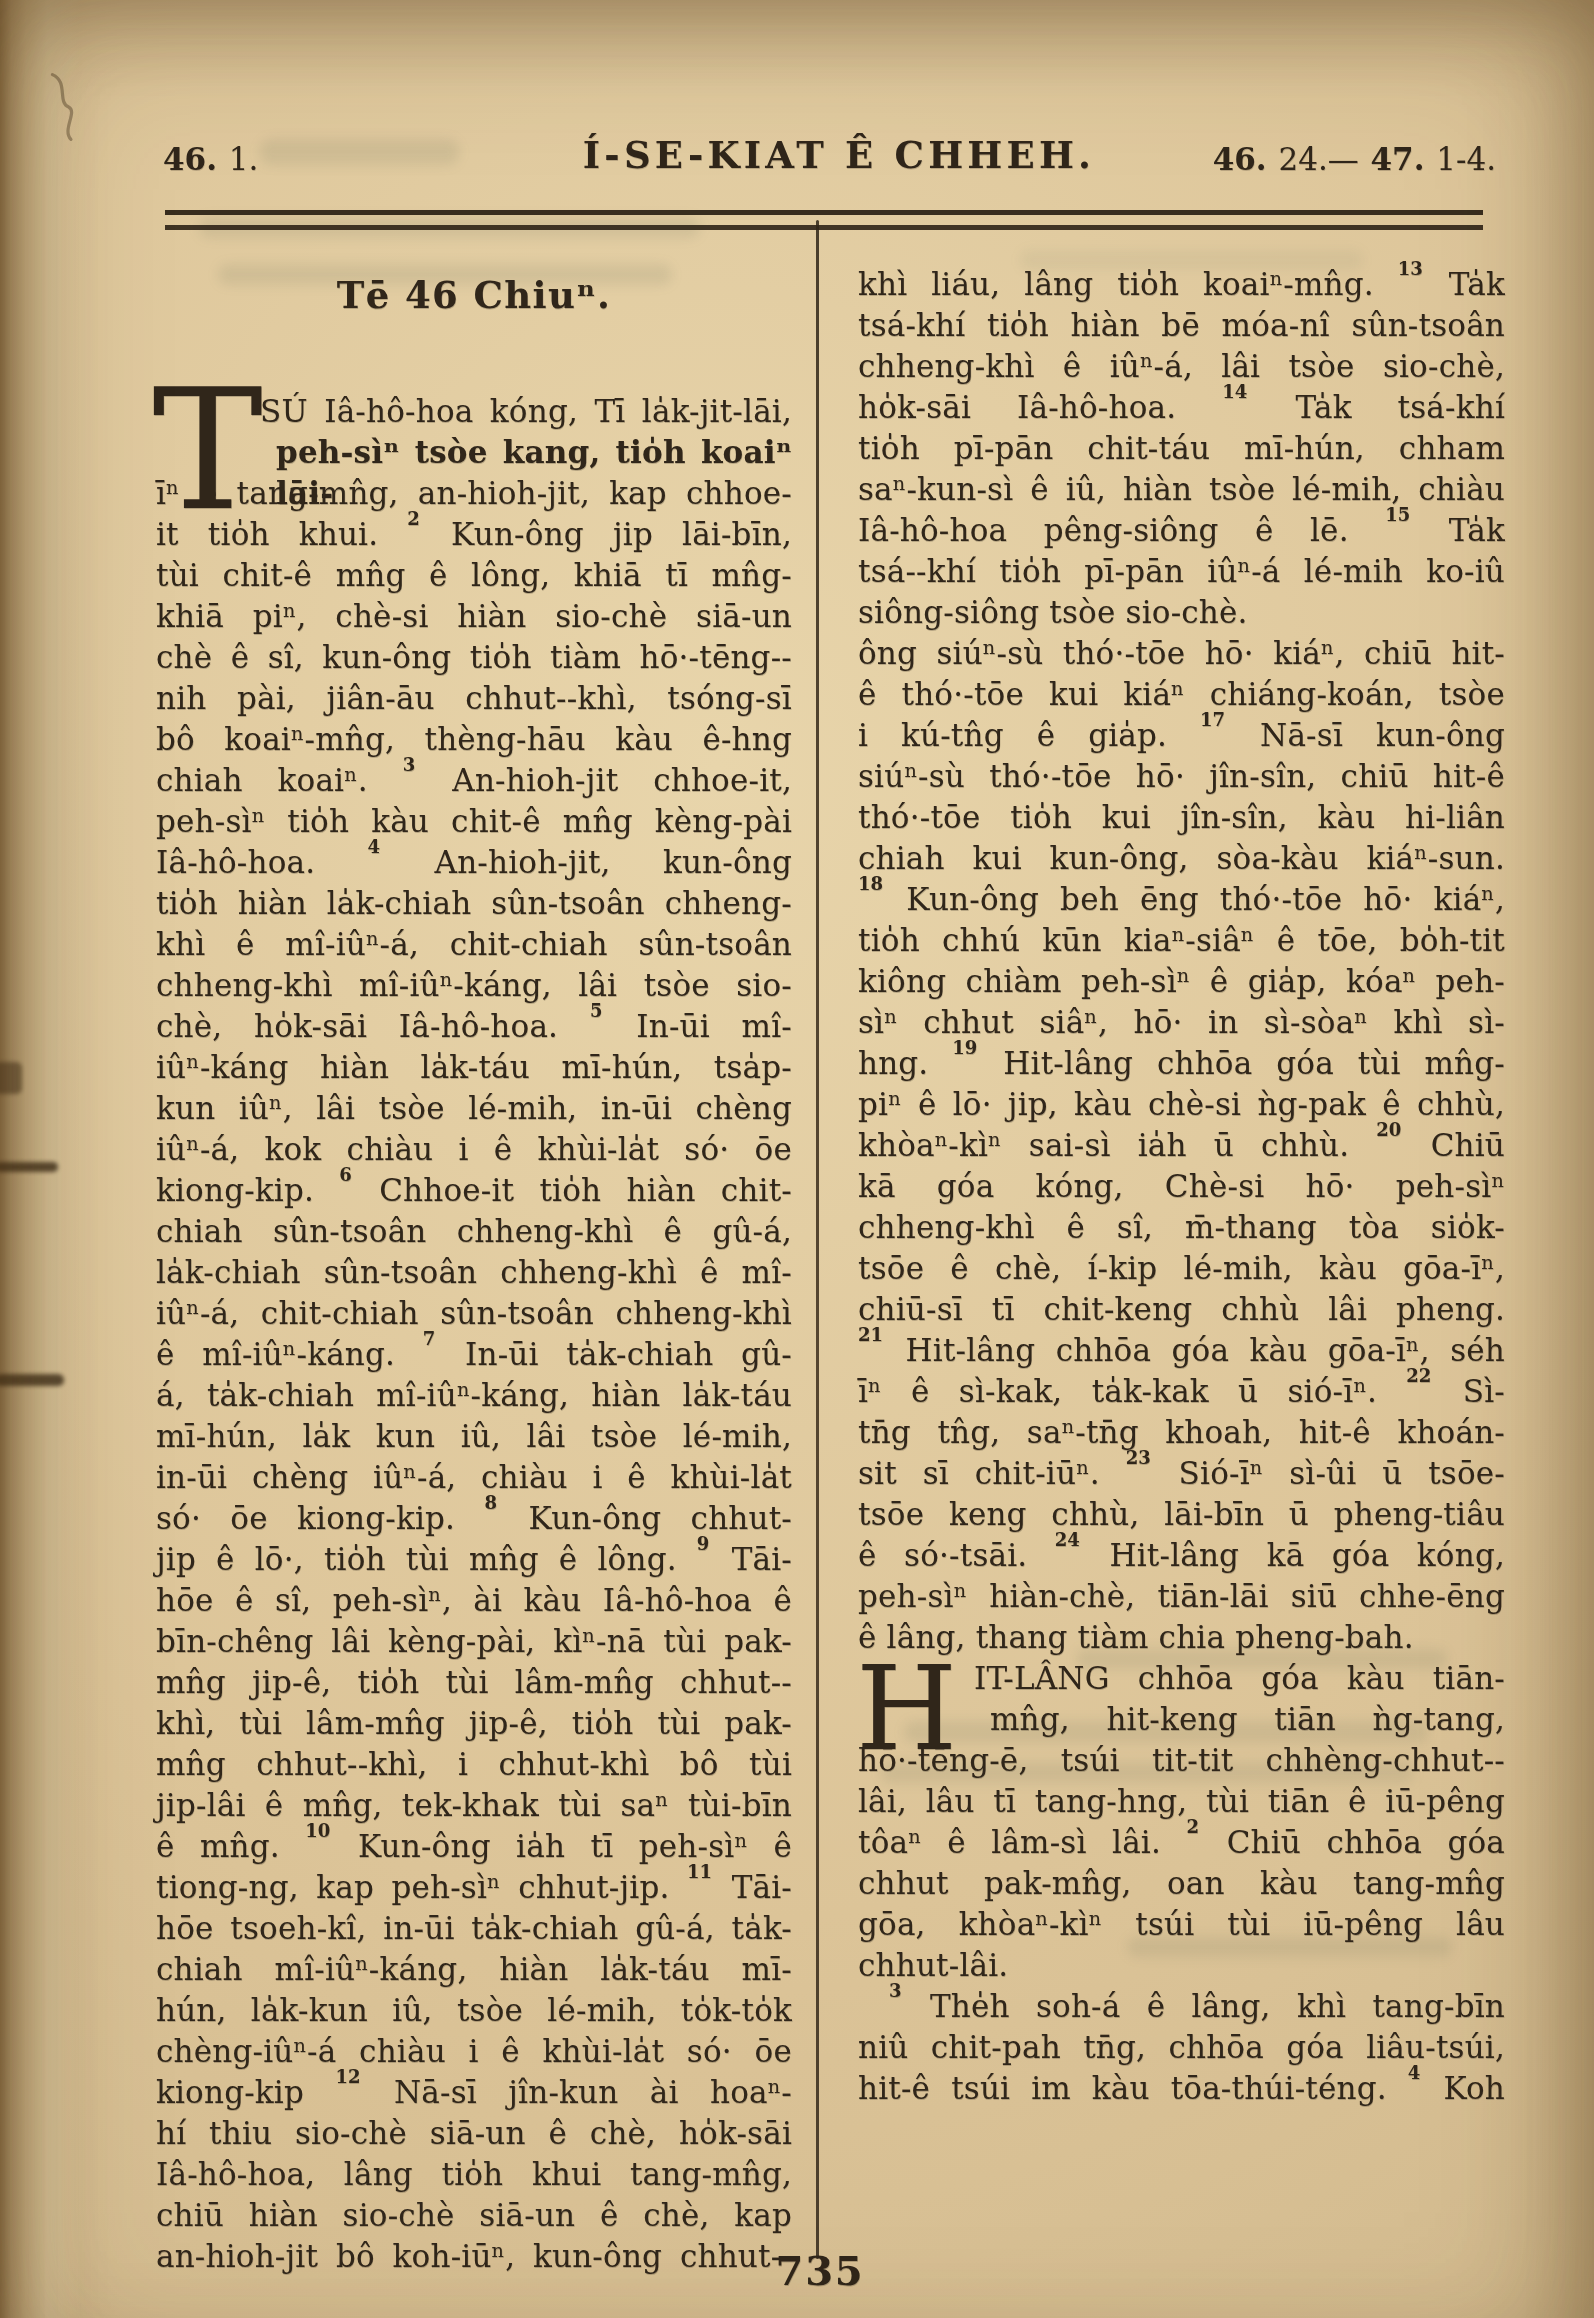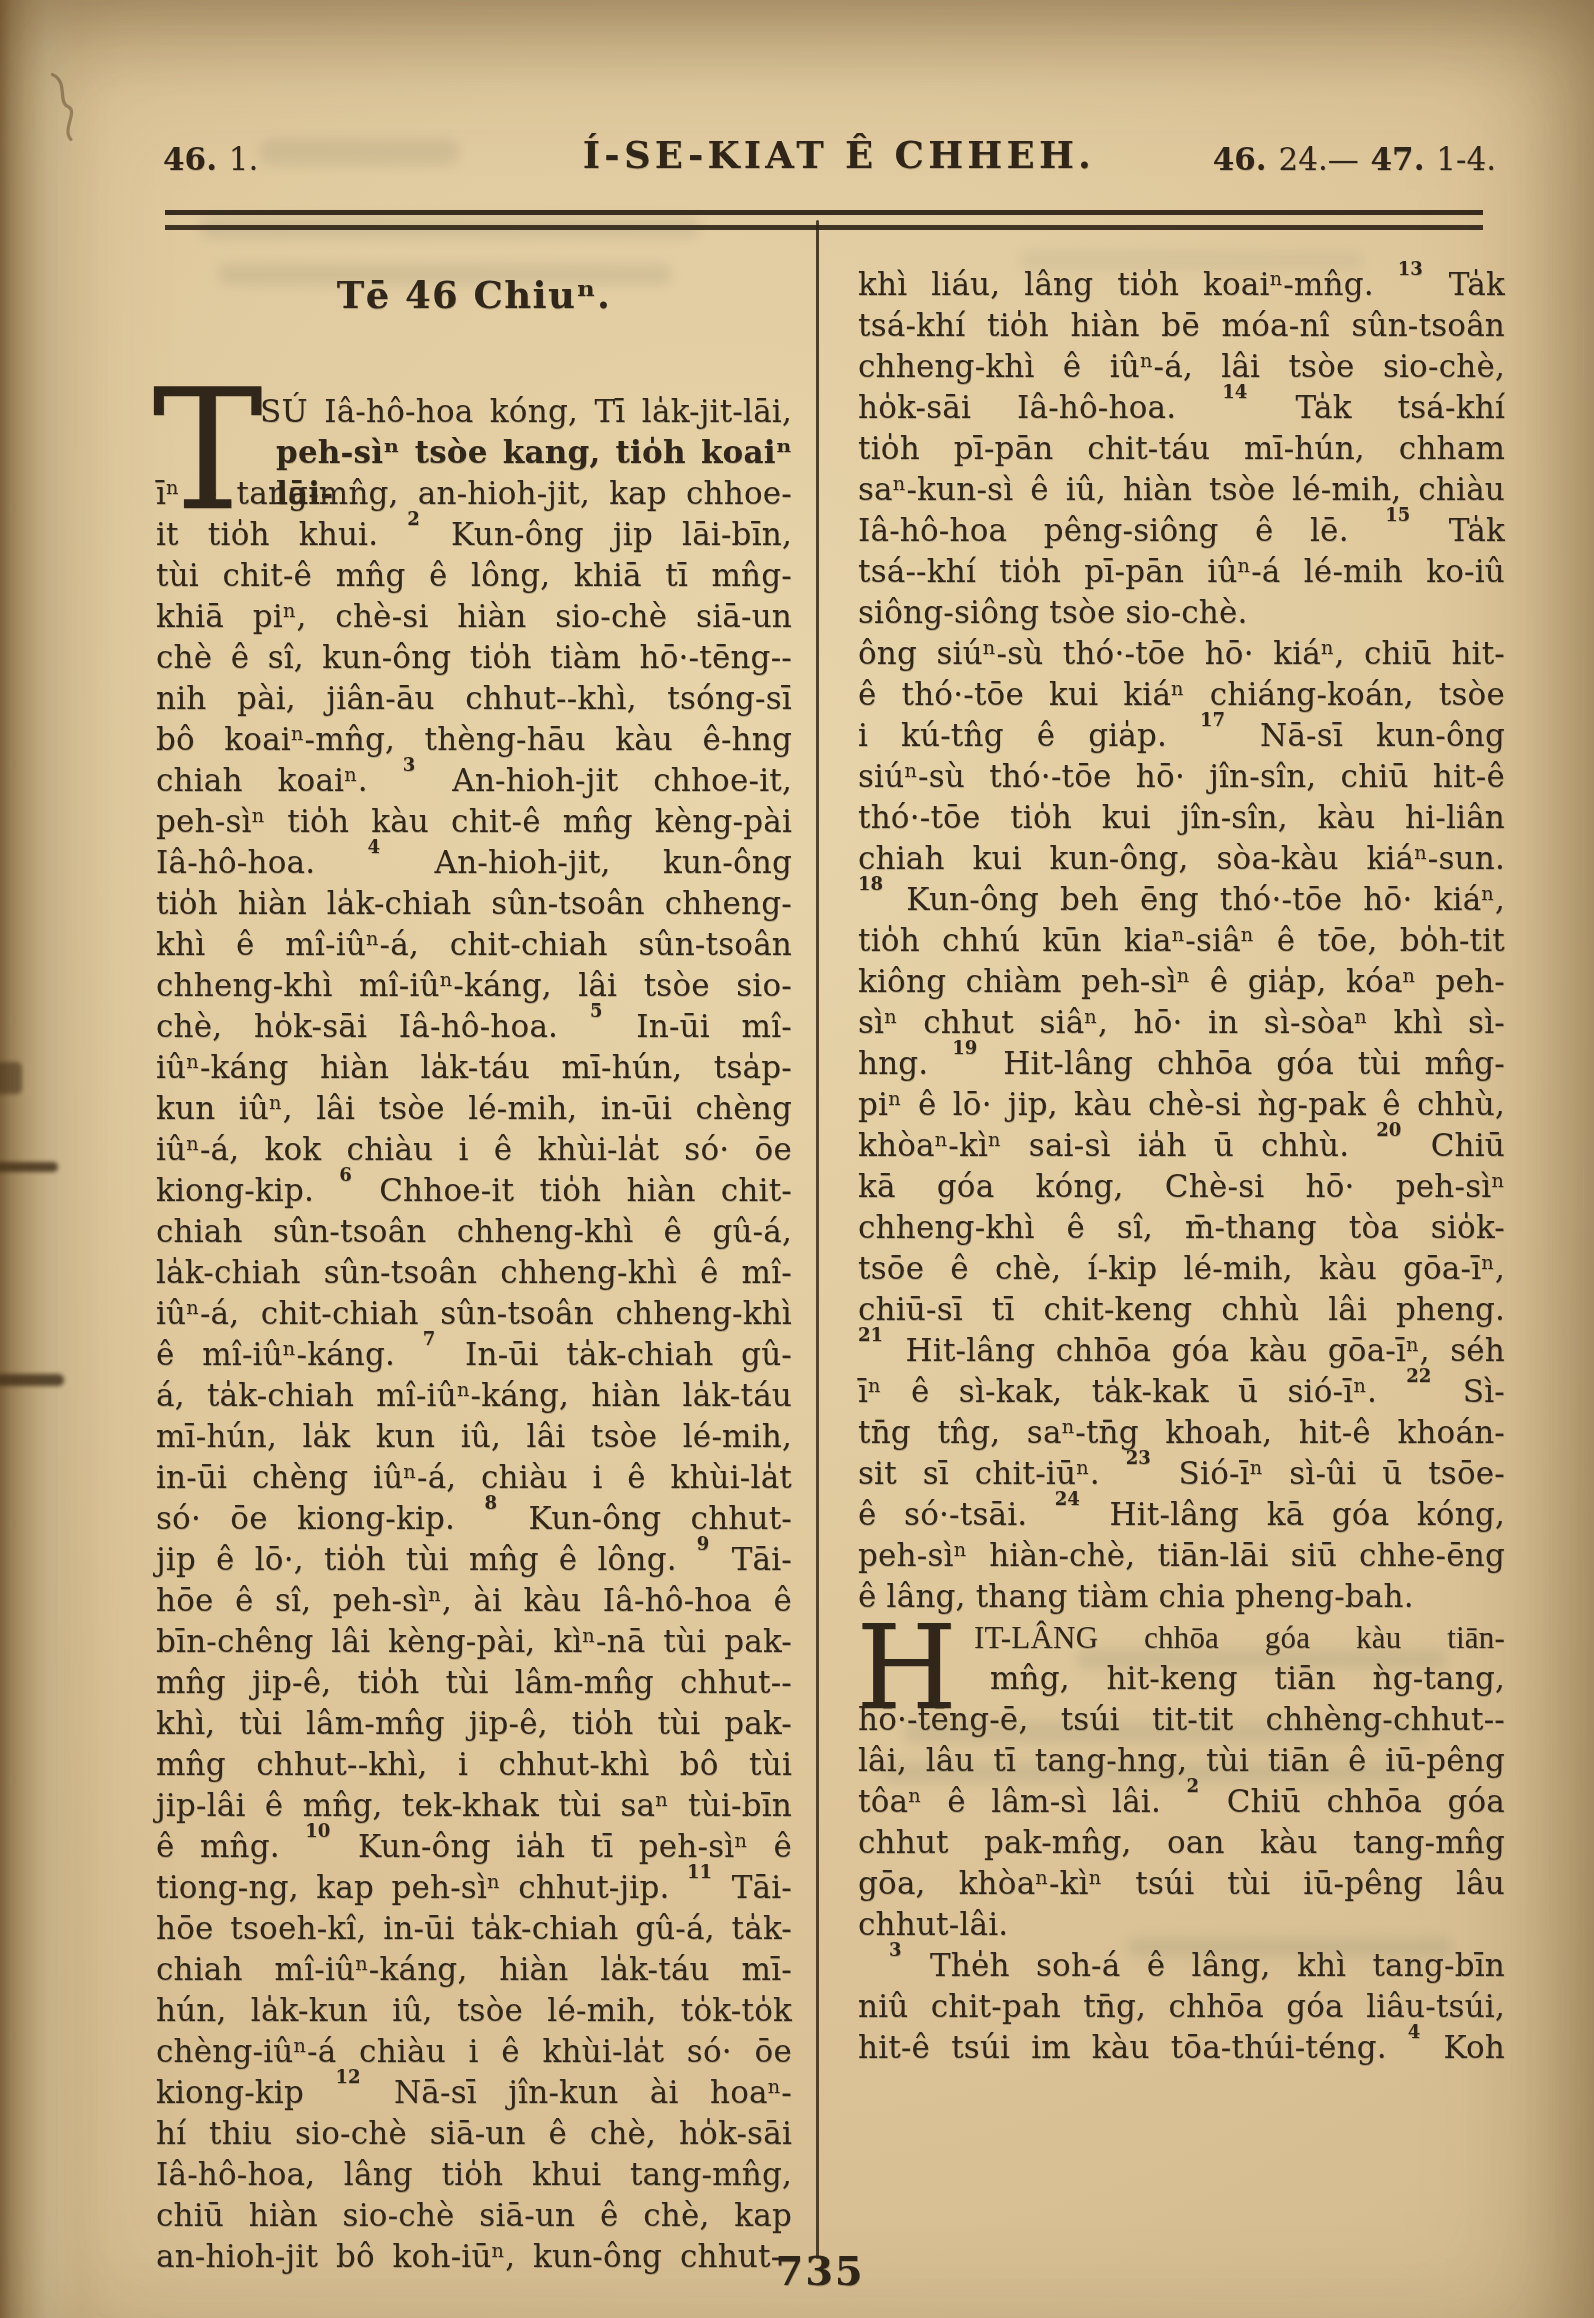--- a/index.html
+++ b/index.html
@@ -83,21 +83,21 @@
     letter-spacing:0.2px;
   }
   .line.end{text-align-last:left;}
   .line.indent{text-indent:31px;}
 
   .dropcap{position:absolute;line-height:1;color:var(--ink);}
   .para.dc-T .dropcap{font-size:166px;left:-3.7px;top:-23px;}
   .para.dc-H .dropcap{font-size:116px;left:-1.9px;top:-7.4px;}
   .para.dc-T .l0{padding-left:104px;}
   .para.dc-T .l1{padding-left:120px;font-weight:bold;}
-  .para.dc-H .l0{padding-left:116px;font-family:Liberation Serif, serif;}
+  .para.dc-H .l0{padding-left:116px;}
   .para.dc-H .l1{padding-left:132px;}
 
   sup.vn{
     font-size:.58em;font-weight:bold;line-height:0;
     position:relative;top:-.5em;margin-right:.12em;letter-spacing:0;
   }
   .page-number{
     position:absolute;left:820px;top:2247px;transform:translateX(-50%);
     font-size:40px;font-weight:bold;letter-spacing:1.9px;
     text-shadow:0.5px 0.5px 0 rgba(48,38,26,.25);
@@ -214,20 +214,21 @@
         <div class="line">piⁿ ê lō· jip, kàu chè-si ǹg-pak ê chhù,</div>
         <div class="line">khòaⁿ-kìⁿ sai-sì ia̍h ū chhù. <sup class="vn">20</sup> Chiū</div>
         <div class="line">kā góa kóng, Chè-si hō· peh-sìⁿ</div>
         <div class="line">chheng-khì ê sî, m̄-thang tòa sio̍k-</div>
         <div class="line">tsōe ê chè, í-kip lé-mih, kàu gōa-īⁿ,</div>
         <div class="line">chiū-sī tī chit-keng chhù lâi pheng.</div>
         <div class="line"><sup class="vn">21</sup> Hit-lâng chhōa góa kàu gōa-īⁿ, séh</div>
         <div class="line">īⁿ ê sì-kak, ta̍k-kak ū sió-īⁿ. <sup class="vn">22</sup> Sì-</div>
         <div class="line">tn̄g tn̂g, saⁿ-tn̄g khoah, hit-ê khoán-</div>
         <div class="line">sit sī chit-iūⁿ. <sup class="vn">23</sup> Sió-īⁿ sì-ûi ū tsōe-</div>
+        <div class="line">tsōe keng chhù, lāi-bīn ū pheng-tiâu</div>
         <div class="line">ê só·-tsāi. <sup class="vn">24</sup> Hit-lâng kā góa kóng,</div>
         <div class="line">peh-sìⁿ hiàn-chè, tiān-lāi siū chhe-ēng</div>
         <div class="line end">ê lâng, thang tiàm chia pheng-bah.</div>
       </div>
       <div class="para dc-H">
         <span class="dropcap">H</span>
         <div class="line l0">IT-LÂNG chhōa góa kàu tiān-</div>
         <div class="line l1">mn̂g, hit-keng tiān ǹg-tang,</div>
         <div class="line">hō·-tēng-ē, tsúi tit-tit chhèng-chhut--</div>
         <div class="line">lâi, lâu tī tang-hng, tùi tiān ê iū-pêng</div>

